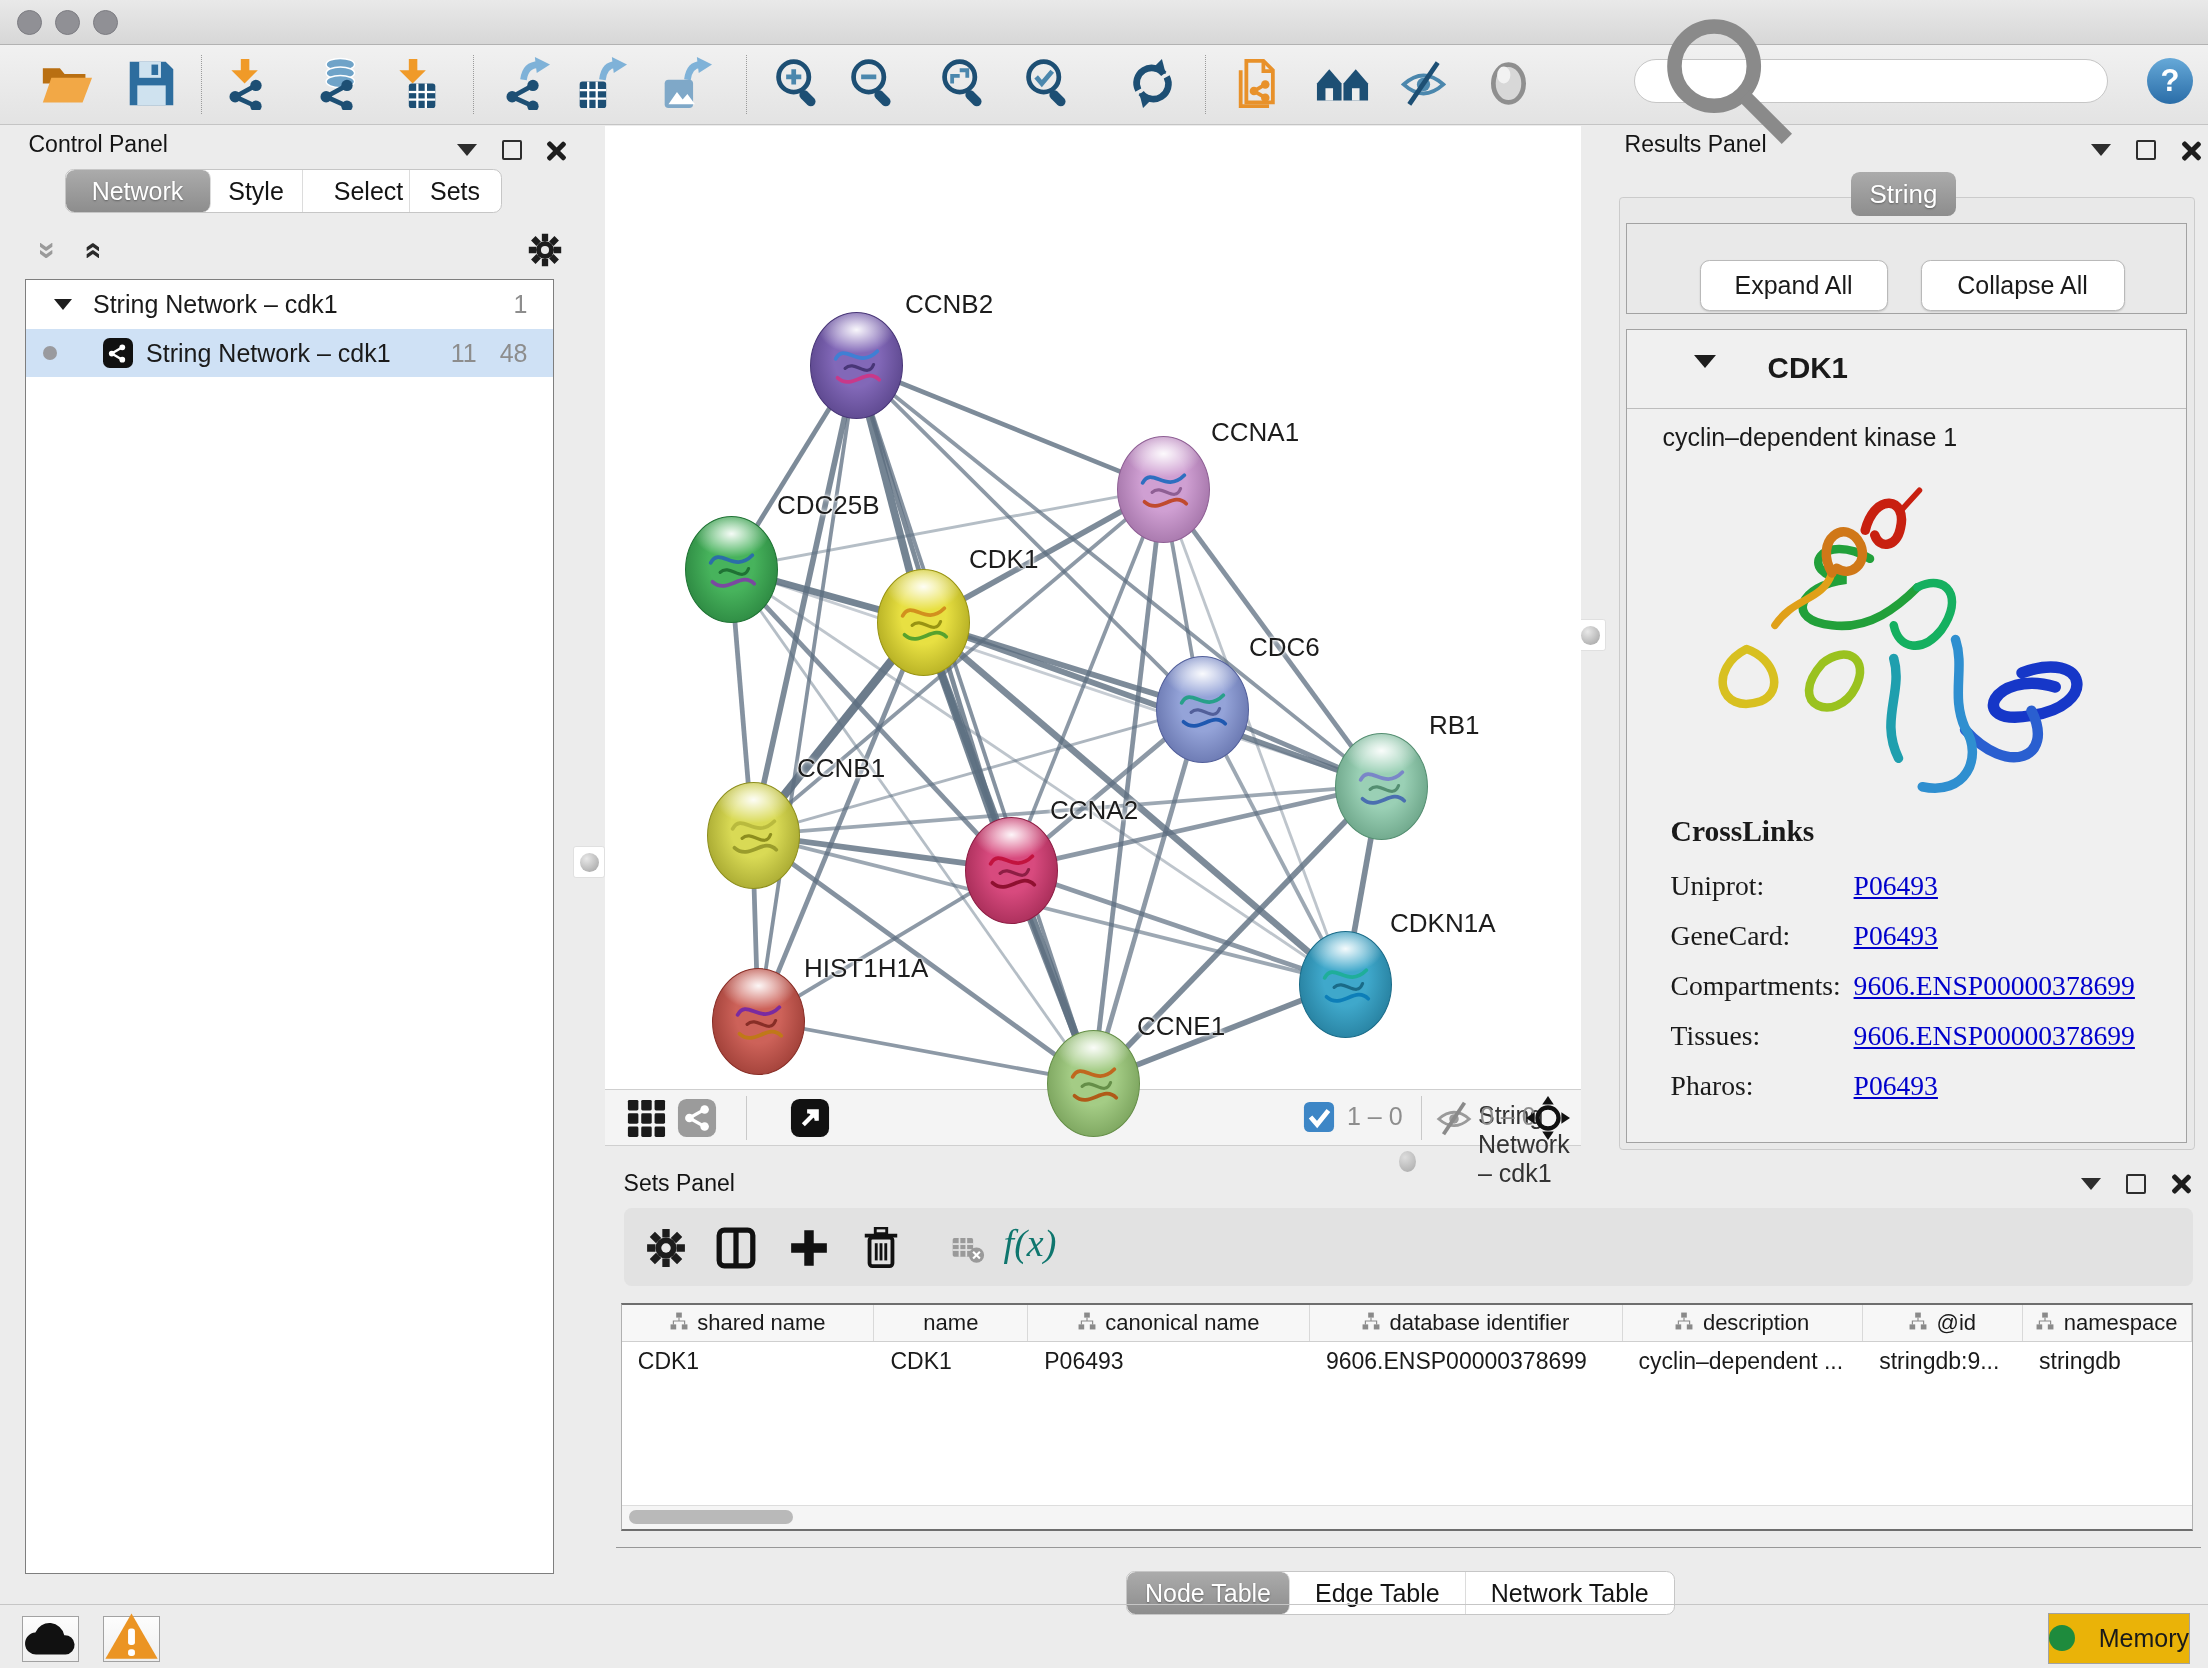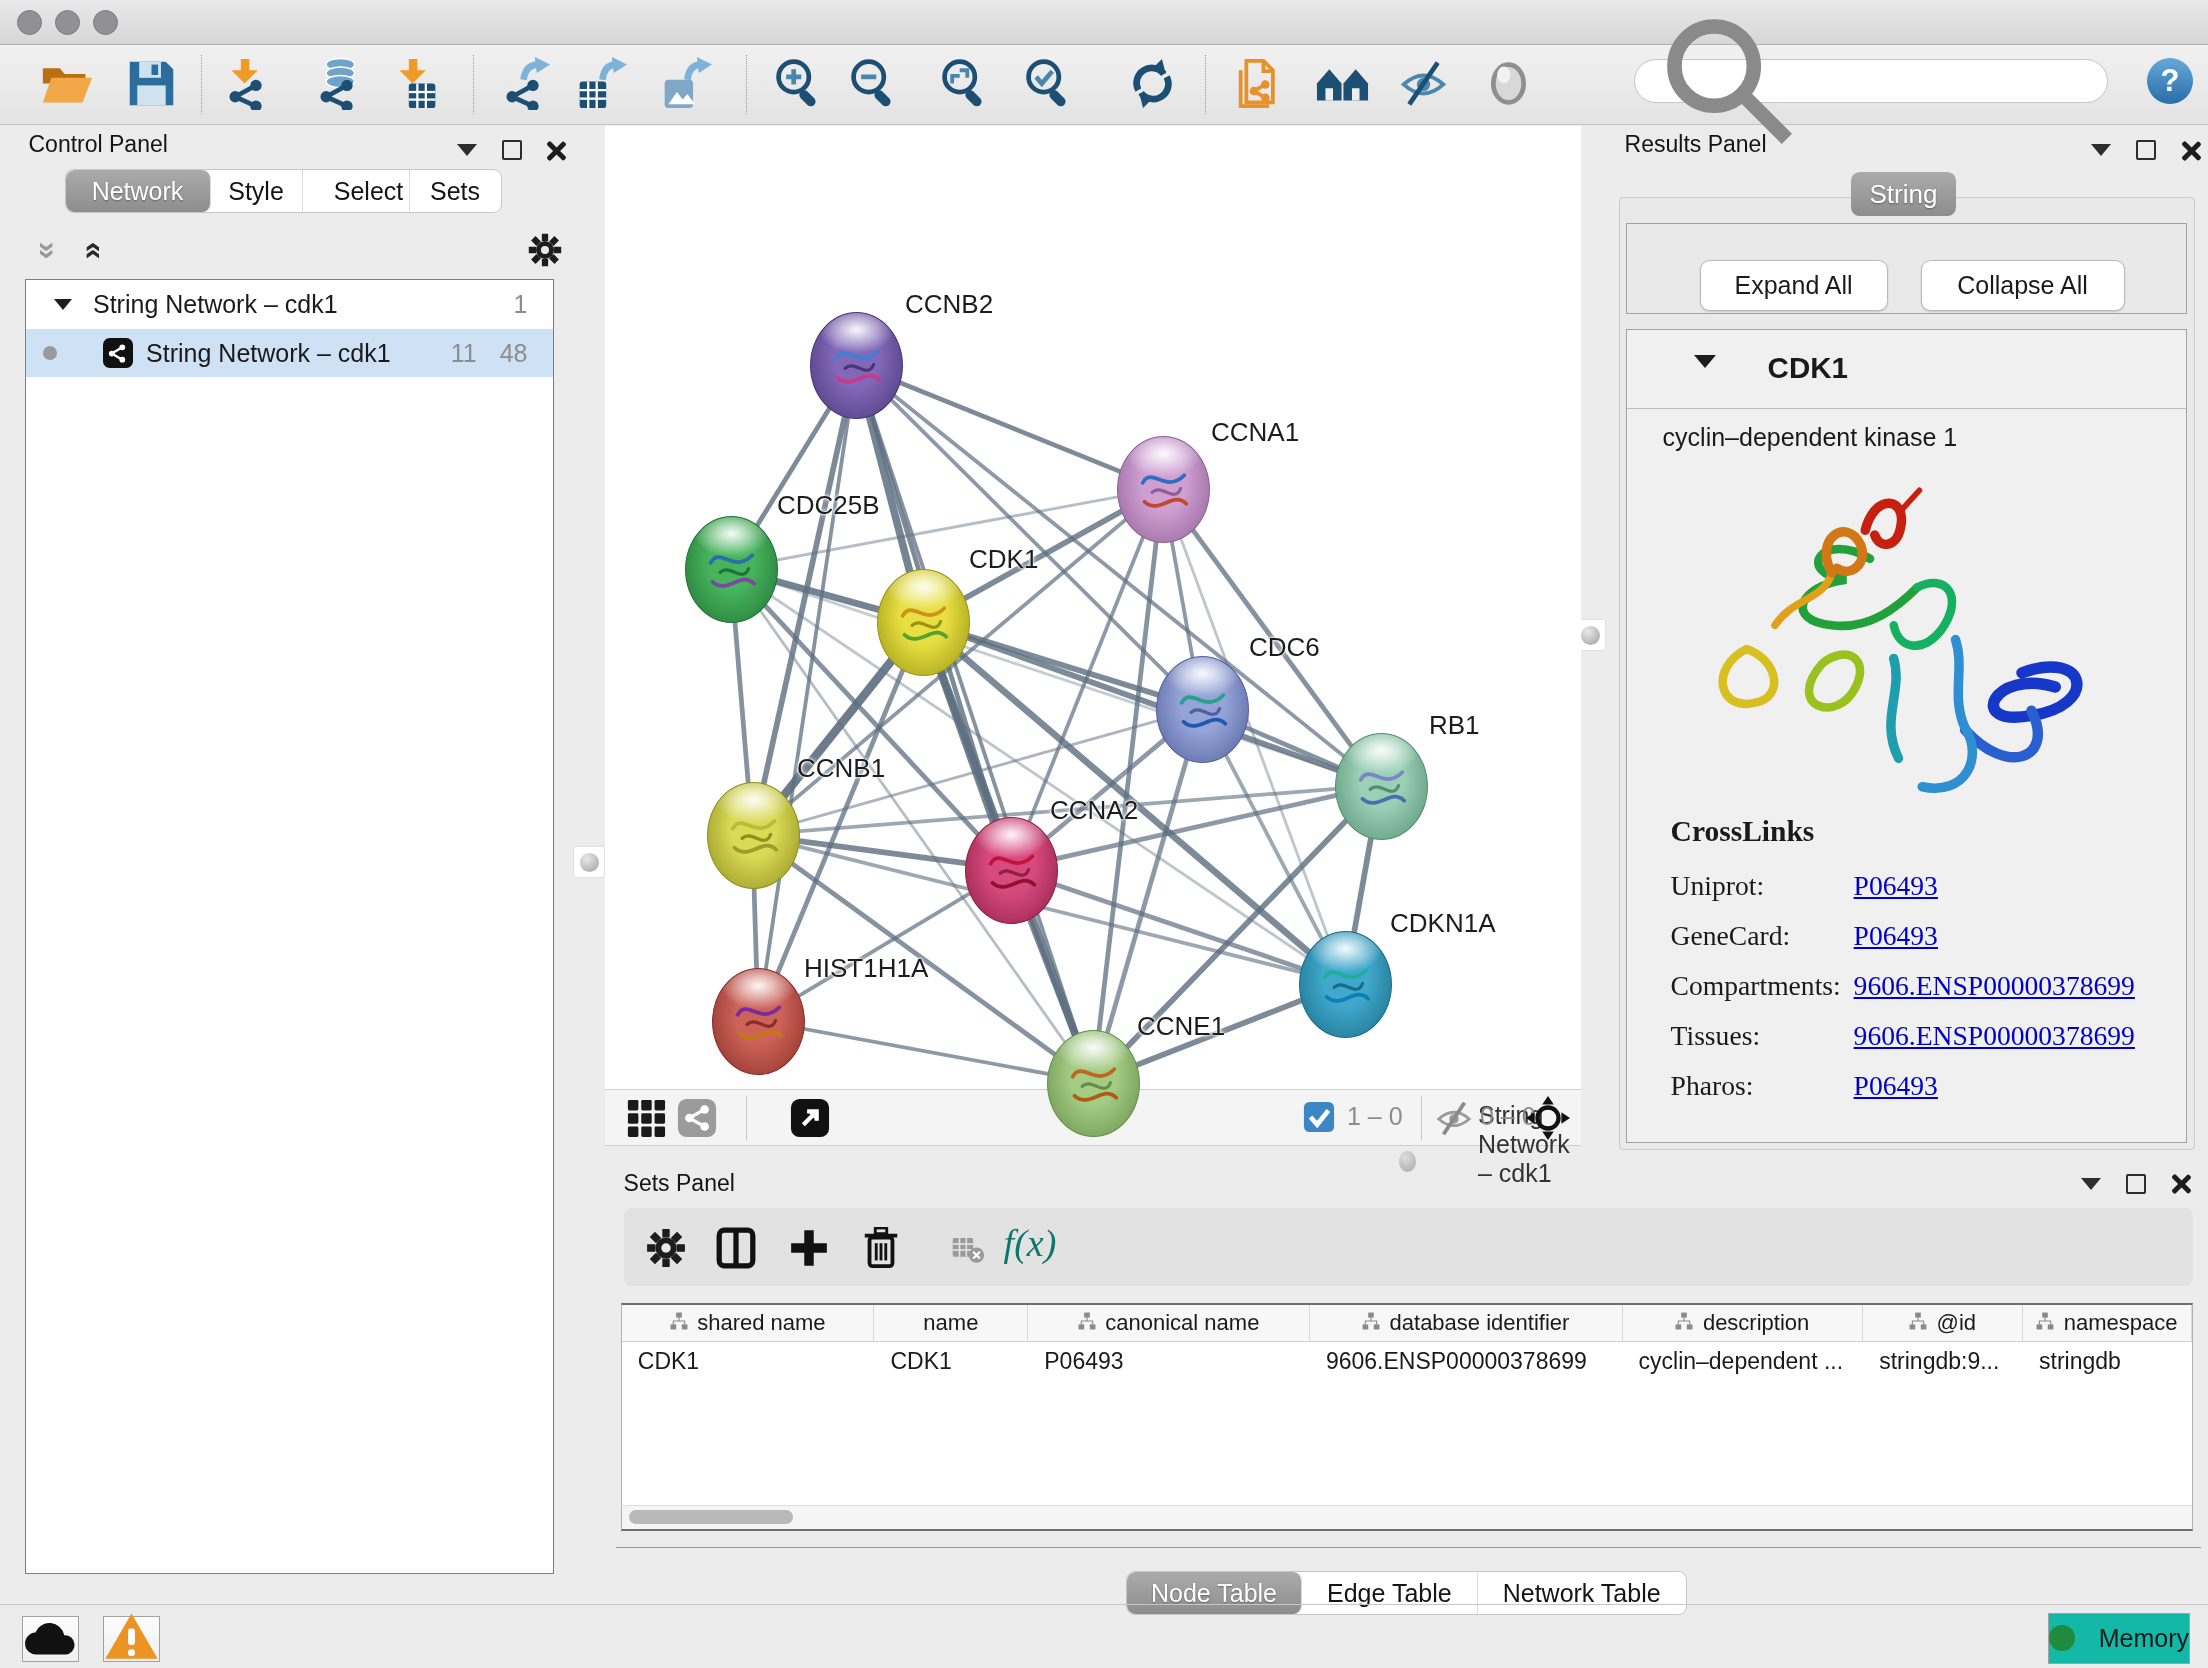--- a/index.html
+++ b/index.html
@@ -124,21 +124,21 @@
   #hthumb{position:absolute;left:7.6px;top:3.8px;width:164px;height:14.3px;border-radius:7.6px;background:#b9b9b9}
   #tdivider{position:absolute;left:0;top:379px;width:1585px;border-top:1.9px solid #979797}
   #ttabs{position:absolute;left:510px;top:403px}
   #ttabs .tab{height:53px;padding:0 27px}
 
   
   #statusbar{position:absolute;left:0;top:1604px;width:2208px;height:65px;border-top:1px solid #c6c6c6}
   .sbtn{position:absolute;top:10.5px;width:55px;height:44px;background:linear-gradient(#fdfdfd,#efefef);
     border:1.9px solid #a2a2a2;display:flex;align-items:center;justify-content:center}
   .sbtn svg{width:34px;height:32px}
-  #membtn{position:absolute;left:2048px;top:7.6px;width:140px;height:49px;background:#14b8a6;
+  #membtn{position:absolute;left:2048px;top:7.6px;width:140px;height:49px;background:#eab308;
     border:1.9px solid #a2a2a2;display:flex;align-items:center;justify-content:center;gap:24px;font-size:25px}
   #memdot{width:26px;height:26px;border-radius:50%;background:#1e8b3d}
 </style>
 </head>
 <body>
 
 <div id="titlebar">
   <span class="tlight" style="left:17px"></span>
   <span class="tlight" style="left:55px"></span>
   <span class="tlight" style="left:93px"></span>
@@ -757,21 +757,21 @@
           <span class="td" style="width: 160px;">stringdb:9...</span>
           <span class="td" style="width: 169px;">stringdb</span>
         </div>
       </div>
     <div id="hscroll">
       <span id="hthumb"></span>
     </div>
   </div>
   <div id="tdivider"></div>
   <div id="ttabs" class="seg">
-      <span class="tab sel" style="padding: 0px 24px; height: 42px;">Node Table</span>
+      <span class="tab sel" style="padding: 0px 18px; height: 42px;">Node Table</span>
       <span class="tab" style="padding: 0px 25px; height: 42px;">Edge Table</span>
       <span class="tab" style="padding: 16px 25px; height: 42px;">Network Table</span>
     </div>
 </div>
 
 <div id="statusbar">
   <span class="sbtn" style="left:22px">
     <span><svg viewBox="0 0 40 30" style="width: 100%; height: 100%;">
           <path d="M10 28a8 8 0 0 1-1-16 11 11 0 0 1 21 2 7 7 0 0 1 1 14z" fill="#111"></path>
         </svg></span>

